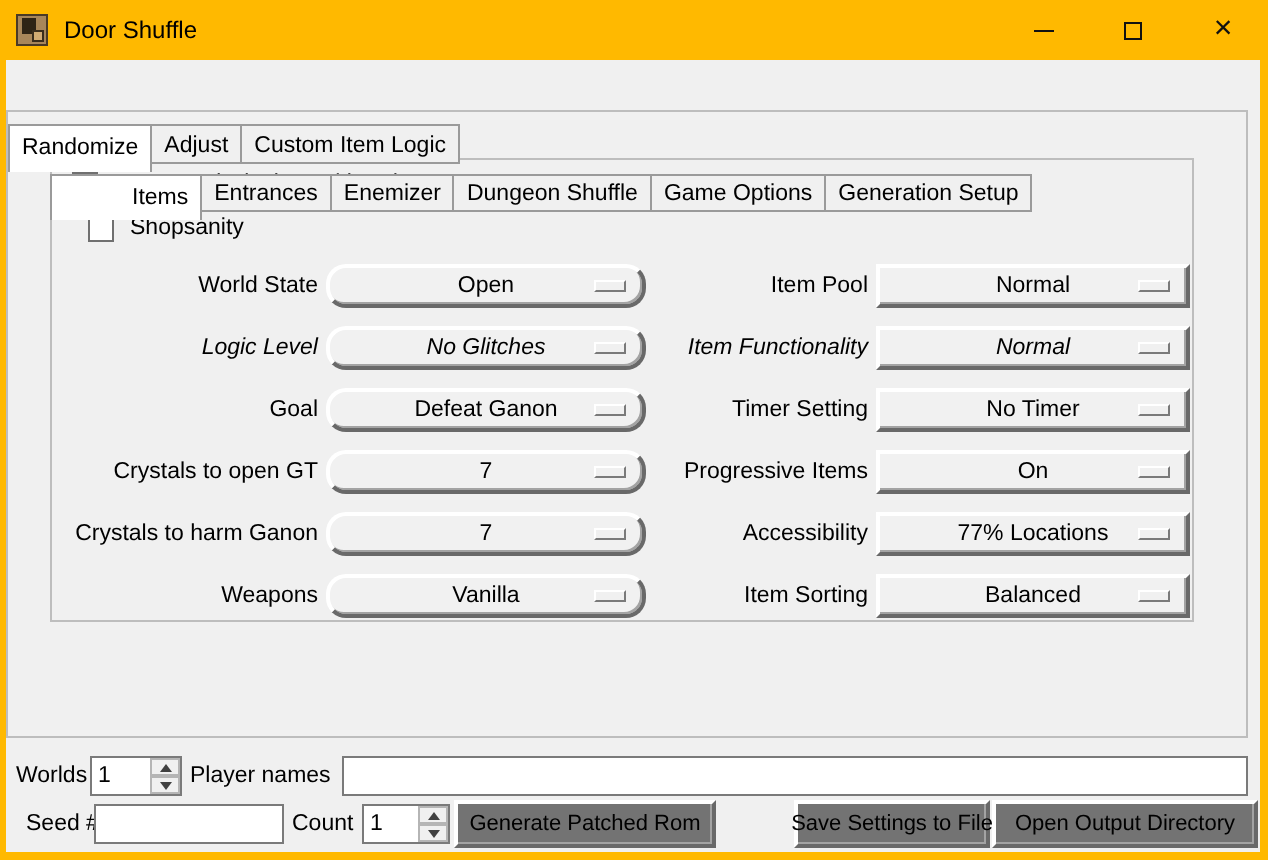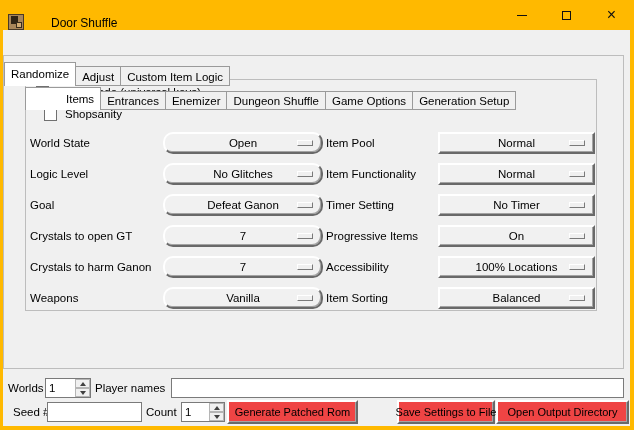--- a/index.html
+++ b/index.html
@@ -2,73 +2,73 @@
 <html><head>
 <meta charset="utf-8">
 <style>
   html,body{margin:0;padding:0;background:#555;}
   .window{
     position:relative;width:634px;height:430px;background:#FFB900;
     font-family:"Liberation Sans",sans-serif;font-size:11.5px;color:#000;
     overflow:hidden;
   }
   
-  .titlebar{position:absolute;left:0;top:0;width:100%;height:30px;display:flex;align-items:flex-end;gap:19px;}
+  .titlebar{position:absolute;left:0;top:0;width:100%;height:30px;display:flex;align-items:center;}
   .app-icon{width:16px;height:16px;margin-left:8px;position:relative;background:#a8865a;border:1px solid #4a3a26;box-sizing:border-box;flex:0 0 auto;}
   .app-icon .d1{position:absolute;left:2px;top:1px;width:7px;height:8px;background:#2f2416;}
   .app-icon .d2{position:absolute;right:1px;bottom:1px;width:6px;height:6px;background:#d2ab72;border:1px solid #3a2d1c;box-sizing:border-box;}
   .title-text{margin-left:8px;font-size:12px;}
   .caption-btns{position:absolute;right:0;top:0;height:30px;display:flex;}
   .cap{width:45px;height:30px;display:flex;align-items:center;justify-content:center;}
   .glyph-min{width:10px;height:1px;background:#111;}
   .glyph-max{width:9px;height:9px;border:1px solid #111;box-sizing:border-box;background:transparent;}
   .glyph-close{font-size:16px;line-height:16px;color:#111;}
   
   .client{position:absolute;left:3px;top:30px;width:627px;height:396px;background:#F0F0F0;}
   
   .panel{position:absolute;background:#F0F0F0;border:1px solid #bdbdbd;box-sizing:border-box;}
   .panel-outer{left:0;top:25px;width:621px;height:314px;}
   .panel-inner{left:22px;top:49px;width:572px;height:232px;}
   
-  .tabrow{position:absolute;display:flex;align-items:flex-end;z-index:3;}
+  .tabrow{position:absolute;display:flex;z-index:3;}
   .tabrow-1{left:1px;top:32px;height:24px;}
   .tabrow-2{left:22px;top:57px;height:23px;}
   .tab{height:19px;line-height:19px;padding:0 6px;background:#F0F0F0;border:1px solid #9a9a9a;box-sizing:border-box;margin-left:-1px;white-space:nowrap;}
   .tab:first-child{margin-left:0;}
   .tabrow-1 .tab{height:20px;line-height:20px;}
   .tab.active{background:#fff;border-bottom:none;position:relative;z-index:4;}
   .tabrow-1 .tab.active{height:24px;line-height:23px;}
   .tabrow-2 .tab.active{height:23px;line-height:22px;padding-left:40px;}
   
   .check-row{position:absolute;display:flex;align-items:center;gap:8px;height:14px;}
   .checkbox{width:13px;height:13px;background:#fff;border:1px solid #707070;box-sizing:border-box;flex:0 0 auto;}
   
   .opt-row{position:absolute;left:0;width:570px;height:22px;}
-  .lbl{position:absolute;line-height:22px;white-space:nowrap;}
+  .lbl{position:absolute;line-height:22px;text-align:right;white-space:nowrap;}
   .lbl-left{left:4px;width:129px;}
   .lbl-right{left:300px;width:108px;}
   .opt{position:absolute;top:0;height:22px;background:#f1f1f1;
        border:2px solid;border-color:#ffffff #696969 #696969 #ffffff;
        box-shadow:inset -1px -1px 0 #a3a3a3;box-sizing:border-box;
        display:flex;align-items:center;justify-content:center;cursor:default;}
   .opt-left{left:137px;width:160px;border-radius:10px;}
   .opt-right{left:412px;width:157px;}
   .opt-ind{position:absolute;right:8px;top:50%;margin-top:-3px;width:16px;height:6px;background:#f0f0f0;
            border:1px solid;border-color:#ffffff #7a7a7a #7a7a7a #ffffff;box-sizing:border-box;}
   
   .flabel{position:absolute;line-height:14px;white-space:nowrap;}
   .entry{position:absolute;background:#fff;border:1px solid #7a7a7a;box-sizing:border-box;height:20px;
          font-family:"Liberation Sans",sans-serif;font-size:11.5px;padding:0 0 0 3px;margin:0;outline:none;}
   .spinbox{position:absolute;height:20px;background:#fff;border:1px solid #7a7a7a;box-sizing:border-box;display:flex;}
   .spin-val{flex:1;border:none;outline:none;padding:0 0 0 3px;margin:0;font-family:"Liberation Sans",sans-serif;font-size:11.5px;min-width:0;background:#fff;}
   .spin-arrows{width:15px;display:flex;flex-direction:column;flex:0 0 auto;}
   .spin-btn{flex:1;background:#f0f0f0;border:1px solid #b5b5b5;box-sizing:border-box;display:flex;align-items:center;justify-content:center;}
   .tri-up{width:0;height:0;border-left:3px solid transparent;border-right:3px solid transparent;border-bottom:4px solid #404040;}
   .tri-down{width:0;height:0;border-left:3px solid transparent;border-right:3px solid transparent;border-top:4px solid #404040;}
-  .btn3d{position:absolute;height:24px;background:#ef4444;
+  .btn3d{position:absolute;height:24px;background:#737373;
          border:2px solid;border-color:#ffffff #696969 #696969 #ffffff;
          box-shadow:inset -1px -1px 0 #a3a3a3;box-sizing:border-box;
          display:flex;align-items:center;justify-content:center;
          font-size:11px;white-space:nowrap;cursor:default;}
 </style>
 </head>
 <body>
 
 <div class="window">
 
@@ -128,21 +128,21 @@
           <span>Open</span>
           <span class="opt-ind"></span>
         </div>
         <span class="lbl lbl-right">Item Pool</span>
         <div class="opt opt-right">
           <span>Normal</span>
           <span class="opt-ind"></span>
         </div>
       </div>
 
-      <div class="opt-row" style="top:83px;">
+      <div class="opt-row" style="top:83px;font-style:italic;">
         <span class="lbl lbl-left">Logic Level</span>
         <div class="opt opt-left">
           <span>No Glitches</span>
           <span class="opt-ind"></span>
         </div>
         <span class="lbl lbl-right">Item Functionality</span>
         <div class="opt opt-right">
           <span>Normal</span>
           <span class="opt-ind"></span>
         </div>
@@ -175,21 +175,21 @@
       </div>
 
       <div class="opt-row" style="top:176px;">
         <span class="lbl lbl-left">Crystals to harm Ganon</span>
         <div class="opt opt-left">
           <span>7</span>
           <span class="opt-ind"></span>
         </div>
         <span class="lbl lbl-right">Accessibility</span>
         <div class="opt opt-right">
-          <span>100% Locations</span>
+          <span>77% Locations</span>
           <span class="opt-ind"></span>
         </div>
       </div>
 
       <div class="opt-row" style="top:207px;">
         <span class="lbl lbl-left">Weapons</span>
         <div class="opt opt-left">
           <span>Vanilla</span>
           <span class="opt-ind"></span>
         </div>

